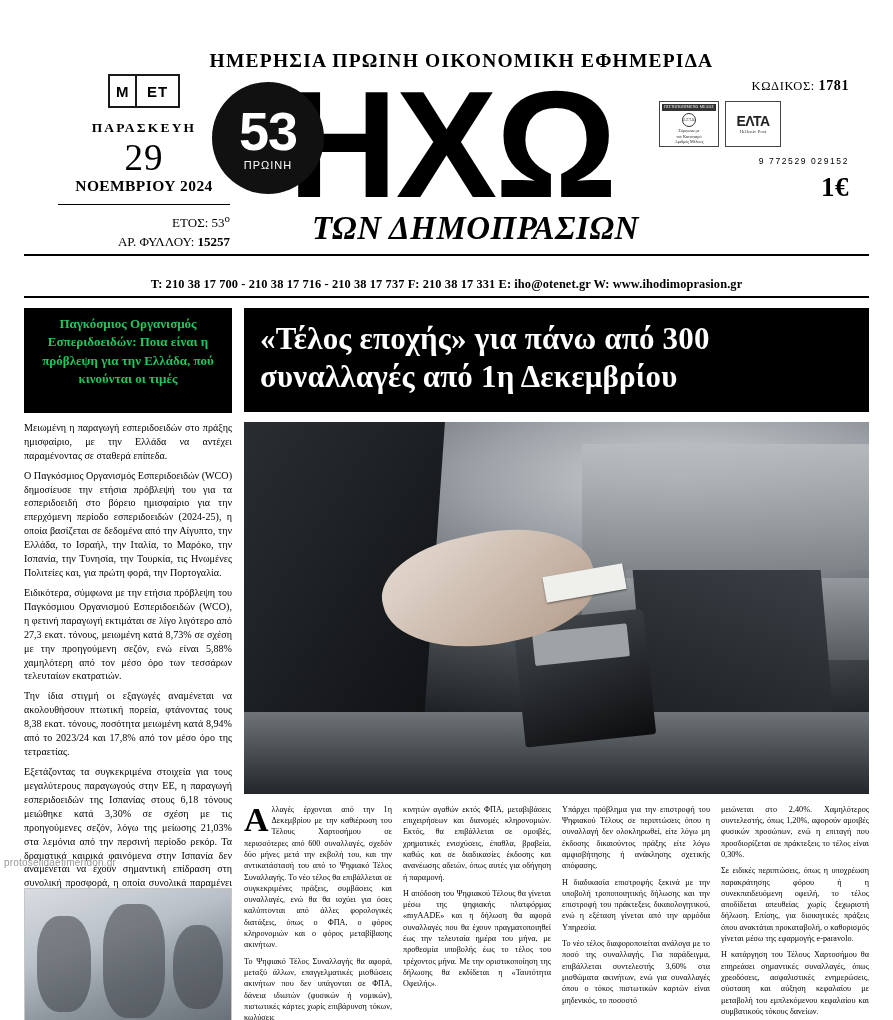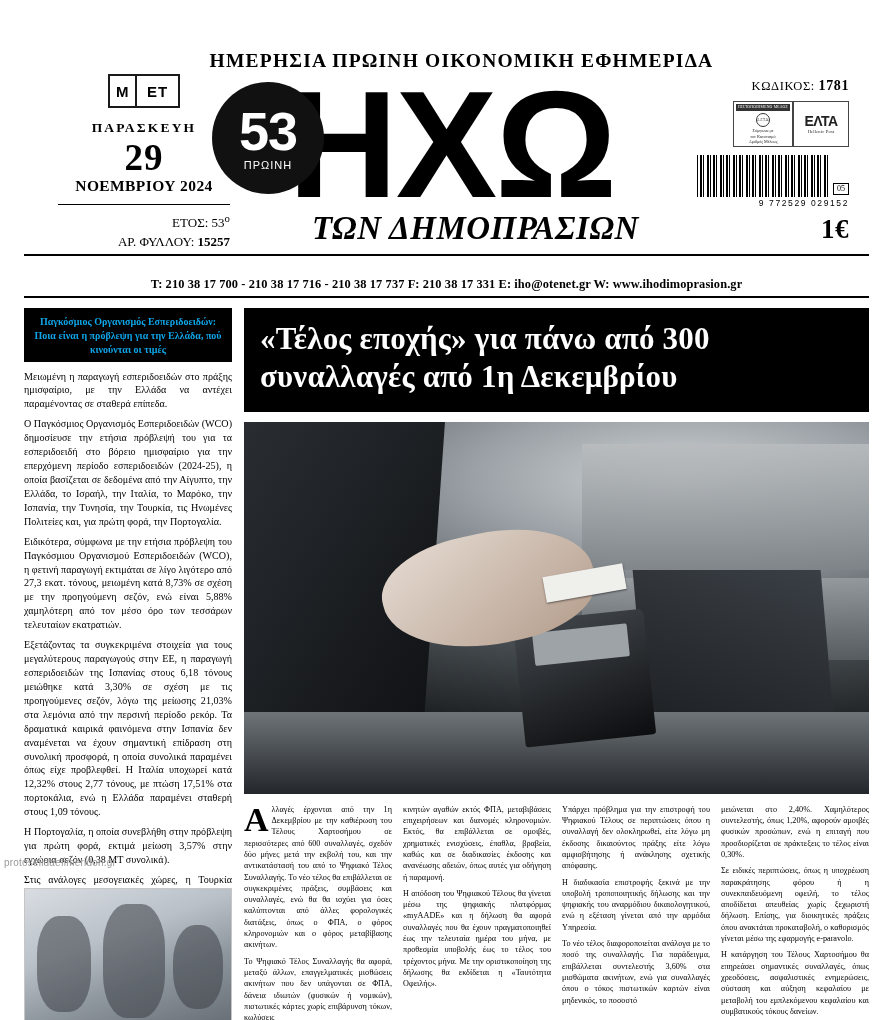--- a/index.html
+++ b/index.html
@@ -62,21 +62,21 @@
     letter-spacing: 1px;
   }
   .weekday {
     margin-top: 12px;
     font-size: 13.5px;
     letter-spacing: 2.2px;
     font-weight: bold;
   }
   .daynum {
     font-size: 37px;
-    font-weight: bold;
+    font-weight: normal;
     line-height: 1.05;
     margin-top: 3px;
     letter-spacing: 1px;
   }
   .monthyear {
     font-size: 15.5px;
     font-weight: bold;
     letter-spacing: 0.4px;
     margin-top: -1px;
   }
@@ -160,22 +160,22 @@
     width: 190px;
     text-align: right;
   }
   .kodikos {
     font-size: 12.5px;
     letter-spacing: 0.6px;
   }
   .kodikos b { font-size: 14px; }
   .badges-row {
     display: flex;
-    justify-content: flex-end;
     align-items: flex-start;
+    gap: 6px;
     margin-top: 7px;
   }
   .box-cert {
     width: 60px;
     height: 46px;
     border: 1px solid #444;
     font-size: 4.2px;
     line-height: 1.35;
     padding: 2px;
     text-align: center;
@@ -264,26 +264,26 @@
   }
 
   
   .sidebar {
     width: 208px;
     flex: 0 0 208px;
     position: relative;
   }
   .sidebar-hdr {
     background: #000;
-    color: #0ea5e9;
+    color: #22c55e;
     text-align: center;
     font-weight: bold;
-    font-size: 10px;
+    font-size: 13px;
     line-height: 1.42;
-    padding: 7px 8px 4px;
+    padding: 7px 8px 24px;
   }
   .sidebar-body {
     margin-top: 8px;
     font-size: 10.1px;
     line-height: 1.38;
     text-align: justify;
     column-count: 1;
   }
   .sidebar-body p { margin: 0 0 6px; }
   .watermark {
@@ -456,40 +456,37 @@
         <div>τον Κανονισμό</div>
         <div>Αριθμός Μέλους</div>
         <div>1140</div>
       </div>
       <div class="box-elta">
         <div class="mark">ΕΛΤΑ</div>
         <div class="sub">Hellenic Post</div>
       </div>
     </div>
     <div class="barcode-wrap">
-      <div class="barcode-top">
-        <div class="barcode"></div>
-        <div class="issue-box">05</div>
-      </div>
       <div class="barcode-num">9 772529 029152</div>
     </div>
     <div class="price">1€</div>
   </div>
 </div>
 
 <div class="contact-strip">Τ: 210 38 17 700 - 210 38 17 716 - 210 38 17 737 F: 210 38 17 331 E: iho@otenet.gr W: www.ihodimoprasion.gr</div>
 
 <div class="body-grid">
 
   <div class="sidebar">
     <div class="sidebar-hdr">Παγκόσμιος Οργανισμός Εσπεριδοειδών: Ποια είναι η πρόβλεψη για την Ελλάδα, πού κινούνται οι τιμές</div>
     <div class="sidebar-body">
       <p>Μειωμένη η παραγωγή εσπεριδοειδών στο πράξης ημισφαίριο, με την Ελλάδα να αντέχει παραμένοντας σε σταθερά επίπεδα.</p>
       <p>Ο Παγκόσμιος Οργανισμός Εσπεριδοειδών (WCO) δημοσίευσε την ετήσια πρόβλεψή του για τα εσπεριδοειδή στο βόρειο ημισφαίριο για την επερχόμενη περίοδο εσπεριδοειδών (2024-25), η οποία βασίζεται σε δεδομένα από την Αίγυπτο, την Ελλάδα, το Ισραήλ, την Ιταλία, το Μαρόκο, την Ισπανία, την Τυνησία, την Τουρκία, τις Ηνωμένες Πολιτείες και, για πρώτη φορά, την Πορτογαλία.</p>
       <p>Ειδικότερα, σύμφωνα με την ετήσια πρόβλεψη του Παγκόσμιου Οργανισμού Εσπεριδοειδών (WCO), η φετινή παραγωγή εκτιμάται σε λίγο λιγότερο από 27,3 εκατ. τόνους, μειωμένη κατά 8,73% σε σχέση με την προηγούμενη σεζόν, ενώ είναι 5,88% χαμηλότερη από τον μέσο όρο των τεσσάρων τελευταίων εκατρατιών.</p>
+      <p>Την ίδια στιγμή οι εξαγωγές αναμένεται να ακολουθήσουν πτωτική πορεία, φτάνοντας τους 8,38 εκατ. τόνους, ποσότητα μειωμένη κατά 8,94% από το 2023/24 και 17,8% από τον μέσο όρο της τετραετίας.</p>
       <p>Εξετάζοντας τα συγκεκριμένα στοιχεία για τους μεγαλύτερους παραγωγούς στην ΕΕ, η παραγωγή εσπεριδοειδών της Ισπανίας στους 6,18 τόνους μειώθηκε κατά 3,30% σε σχέση με τις προηγούμενες σεζόν, λόγω της μείωσης 21,03% στα λεμόνια από την περσινή περίοδο ρεκόρ. Τα δραματικά καιρικά φαινόμενα στην Ισπανία δεν αναμένεται να έχουν σημαντική επίδραση στη συνολική προσφορά, η οποία συνολικά παραμένει όπως είχε προβλεφθεί. Η Ιταλία υποχωρεί κατά 12,32% στους 2,77 τόνους, με πτώση 17,51% στα πορτοκάλια, ενώ η Ελλάδα παραμένει σταθερή στους 1,09 τόνους.</p>
       <p>Η Πορτογαλία, η οποία συνεβλήθη στην πρόβλεψη για πρώτη φορά, εκτιμά μείωση 3,57% στην εγχώρια σεζόν (0,38 ΜΤ συνολικά).</p>
       <p>Στις ανάλογες μεσογειακές χώρες, η Τουρκία προβλέπει να μειώσει την παραγωγή της κατά 17,57% με 4,95 τόνους, μετά τα νοτιότερα παγετά των σεζόν.</p>
     </div>
     <div class="watermark">protoselidaefimeridon.gr</div>
     <div class="sidebar-photo">
       <div class="p-shape" style="left:6%;top:18%;width:26%;height:64%;border-radius:40%;"></div>
       <div class="p-shape" style="left:38%;top:10%;width:30%;height:76%;border-radius:38%;"></div>
       <div class="p-shape" style="left:72%;top:24%;width:24%;height:56%;border-radius:44%;"></div>
     </div>
@@ -516,21 +513,21 @@
       <div class="col">
         <p>Αλλαγές έρχονται από την 1η Δεκεμβρίου με την καθιέρωση του Τέλους Χαρτοσήμου σε περισσότερες από 600 συναλλαγές, σχεδόν δύο μήνες μετά την εκβολή του, και την αντικατάστασή του από το Ψηφιακό Τέλος Συναλλαγής. Το νέο τέλος θα επιβάλλεται σε συγκεκριμένες πράξεις, συμβάσεις και συναλλαγές, ενώ θα θα ισχύει για όσες καλύπτονται από άλλες φορολογικές διατάξεις, όπως ο ΦΠΑ, ο φόρος κληρονομιών και ο φόρος μεταβίβασης ακινήτων.</p>
         <p>Το Ψηφιακό Τέλος Συναλλαγής θα αφορά, μεταξύ άλλων, επαγγελματικές μισθώσεις ακινήτων που δεν υπάγονται σε ΦΠΑ, δάνεια ιδιωτών (φυσικών ή νομικών), πιστωτικές κάρτες χωρίς επιβάρυνση τόκων, κωλύσεις</p>
       </div>
       <div class="col">
         <p>κινητών αγαθών εκτός ΦΠΑ, μεταβιβάσεις επιχειρήσεων και διανομές κληρονομιών. Εκτός, θα επιβάλλεται σε ομοιβές, χρηματικές ενισχύσεις, έπαθλα, βραβεία, καθώς και σε διαδικασίες έκδοσης και ανανέωσης αδειών, όπως αυτές για οδήγηση ή παραμονή.</p>
         <p>Η απόδοση του Ψηφιακού Τέλους θα γίνεται μέσω της ψηφιακής πλατφόρμας «myAADE» και η δήλωση θα αφορά συναλλαγές που θα έχουν πραγματοποιηθεί έως την τελευταία ημέρα του μήνα, με προθεσμία υποβολής έως το τέλος του τρέχοντος μήνα. Με την οριστικοποίηση της δήλωσης θα εκδίδεται η «Ταυτότητα Οφειλής».</p>
       </div>
       <div class="col">
         <p>Υπάρχει πρόβλημα για την επιστροφή του Ψηφιακού Τέλους σε περιπτώσεις όπου η συναλλαγή δεν ολοκληρωθεί, είτε λόγω μη έκδοσης δικαιούντος πράξης είτε λόγω αμφισβήτησης ή ανάκλησης σχετικής απόφασης.</p>
-        <p>Η διαδικασία επιστροφής ξεκινά με την υποβολή τροποποιητικής δήλωσης και την ψηφιακής του αναρμόδιου δικαιολογητικού, ενώ η εξέταση γίνεται από την αρμόδια Υπηρεσία.</p>
+        <p>Η διαδικασία επιστροφής ξεκινά με την υποβολή τροποποιητικής δήλωσης και την επιστροφή του πράκτεξεις δικαιολογητικού, ενώ η εξέταση γίνεται από την αρμόδια Υπηρεσία.</p>
         <p>Το νέο τέλος διαφοροποιείται ανάλογα με το ποσό της συναλλαγής. Για παράδειγμα, επιβάλλεται συντελεστής 3,60% στα μισθώματα ακινήτων, ενώ για συναλλαγές όπου ο τόκος πιστωτικών καρτών είναι μηδενικός, το ποσοστό</p>
       </div>
       <div class="col">
         <p>μειώνεται στο 2,40%. Χαμηλότερος συντελεστής, όπως 1,20%, αφορούν αμοιβές φυσικών προσώπων, ενώ η επιταγή που προσδιορίζεται σε πράκτεξεις το τέλος είναι 0,30%.</p>
         <p>Σε ειδικές περιπτώσεις, όπως η υποχρέωση παρακράτησης φόρου ή η συνεκπαιδευόμενη οφειλή, το τέλος αποδίδεται απευθείας χωρίς ξεχωριστή δήλωση. Επίσης, για διοικητικές πράξεις όπου ανακτάται προκαταβολή, ο καθορισμός γίνεται μέσω της εφαρμογής e-paravolo.</p>
         <p>Η κατάργηση του Τέλους Χαρτοσήμου θα επηρεάσει σημαντικές συναλλαγές, όπως χρεοδόσεις, ασφαλιστικές ενημερώσεις, σύσταση και αύξηση κεφαλαίου με μεταβολή του εμπλεκόμενου κεφαλαίου και συμβατικούς τόκους δανείων.</p>
       </div>
     </div>
   </div>
 </div>

